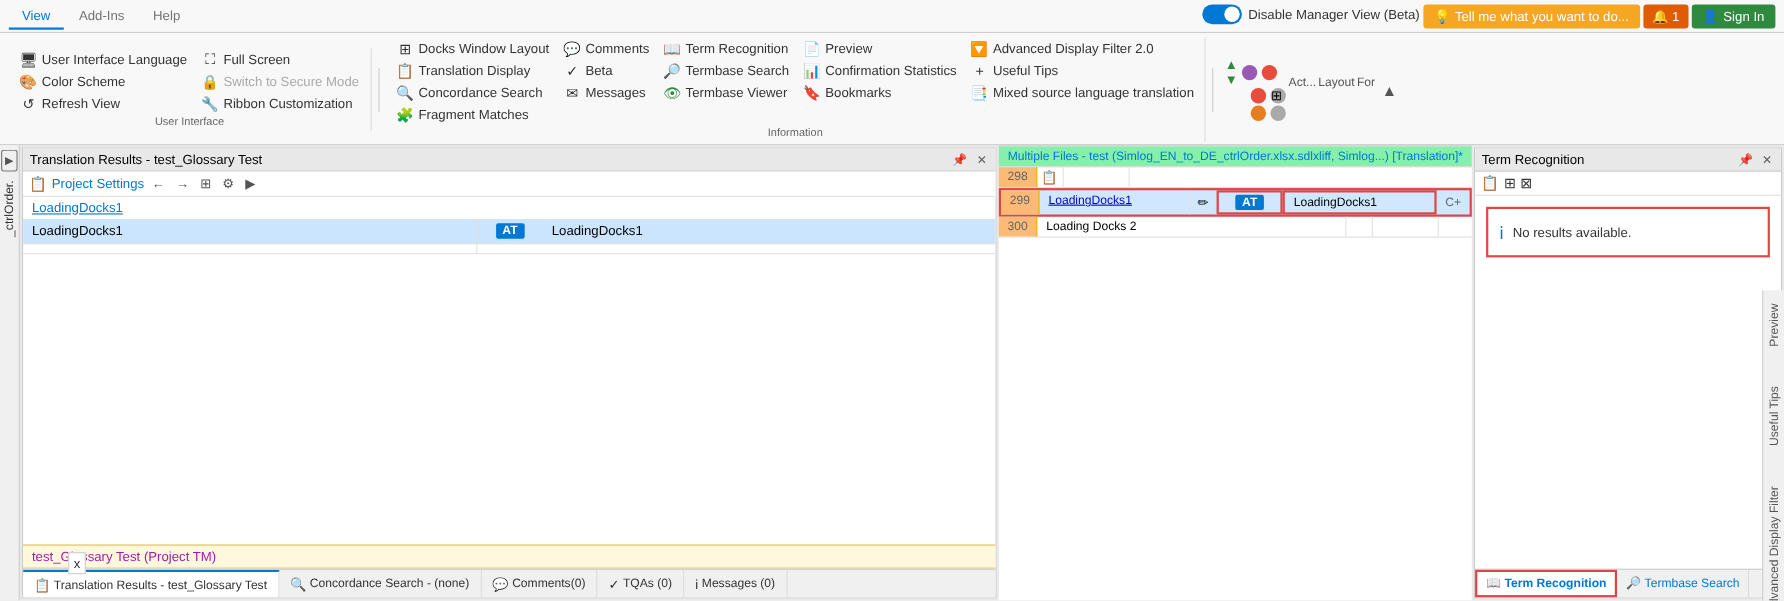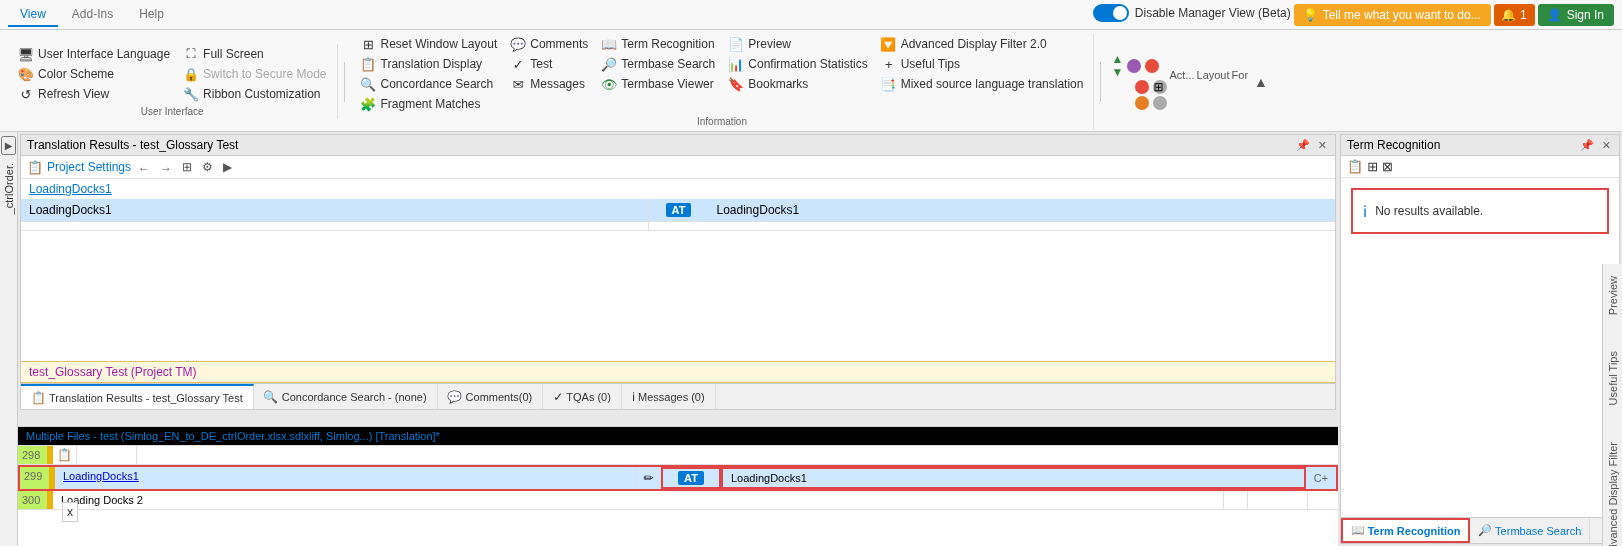--- a/index.html
+++ b/index.html
@@ -183,23 +183,22 @@
       cursor: pointer;
       font-size: 10px;
       color: #555;
       padding: 2px;
     }
 
     
     .center-panel {
       flex: 1;
       display: flex;
-      flex-direction: column;
+      flex-direction: row;
       min-width: 0;
-      gap: 14px;
     }
 
     
     .tr-panel {
       background: white;
       border: 1px solid #ccc;
       display: flex;
       flex-direction: column;
       flex: 1;
       margin: 2px;
@@ -335,38 +334,38 @@
     }
 
     
     .bottom-content {
       background: white;
       border-top: 1px solid #ccc;
       padding: 0;
       min-height: 120px;
     }
     .bottom-file-bar {
-      background: #000000;
+      background: #86efac;
       padding: 3px 8px;
       font-size: 11px;
       color: #0078d4;
       border-bottom: 1px solid #ddd;
     }
     .bottom-segment-row {
       display: flex;
       border-bottom: 1px solid #e0e0e0;
     }
     .bottom-seg-num {
       width: 35px;
       padding: 3px 4px;
-      text-align: left;
+      text-align: center;
       color: #666;
       font-size: 11px;
-      border-right: 6px solid #eab308;
-      background: #bef264;
+      border-right: 1px solid #eab308;
+      background: #fdba74;
     }
     .bottom-seg-source {
       flex: 1;
       padding: 3px 8px;
       font-size: 11px;
       border-right: 1px solid #e0e0e0;
     }
     .bottom-seg-icon {
       width: 24px;
       display: flex;
@@ -598,21 +597,21 @@
       <div class="ribbon-section-label">User Interface</div>
     </div>
 
     <div class="ribbon-separator"></div>
 
     <div class="ribbon-group">
       <div class="ribbon-group-items">
         <div class="ribbon-col">
           <div class="ribbon-item">
             <span class="ribbon-icon">⊞</span>
-            <span>Reset Window Layout</span>
+            <span>Docks Window Layout</span>
           </div>
           <div class="ribbon-item">
             <span class="ribbon-icon" style="color:#2d8a3e">📋</span>
             <span>Translation Display</span>
           </div>
           <div class="ribbon-item">
             <span class="ribbon-icon" style="color:#2d8a3e">🔍</span>
             <span>Concordance Search</span>
           </div>
           <div class="ribbon-item">
@@ -620,21 +619,21 @@
             <span>Fragment Matches</span>
           </div>
         </div>
         <div class="ribbon-col">
           <div class="ribbon-item">
             <span class="ribbon-icon">💬</span>
             <span>Comments</span>
           </div>
           <div class="ribbon-item">
             <span class="ribbon-icon">✓</span>
-            <span>Test</span>
+            <span>Beta</span>
           </div>
           <div class="ribbon-item">
             <span class="ribbon-icon">✉</span>
             <span>Messages</span>
           </div>
         </div>
         <div class="ribbon-col">
           <div class="ribbon-item">
             <span class="ribbon-icon" style="color:#2d8a3e">📖</span>
             <span>Term Recognition</span>

